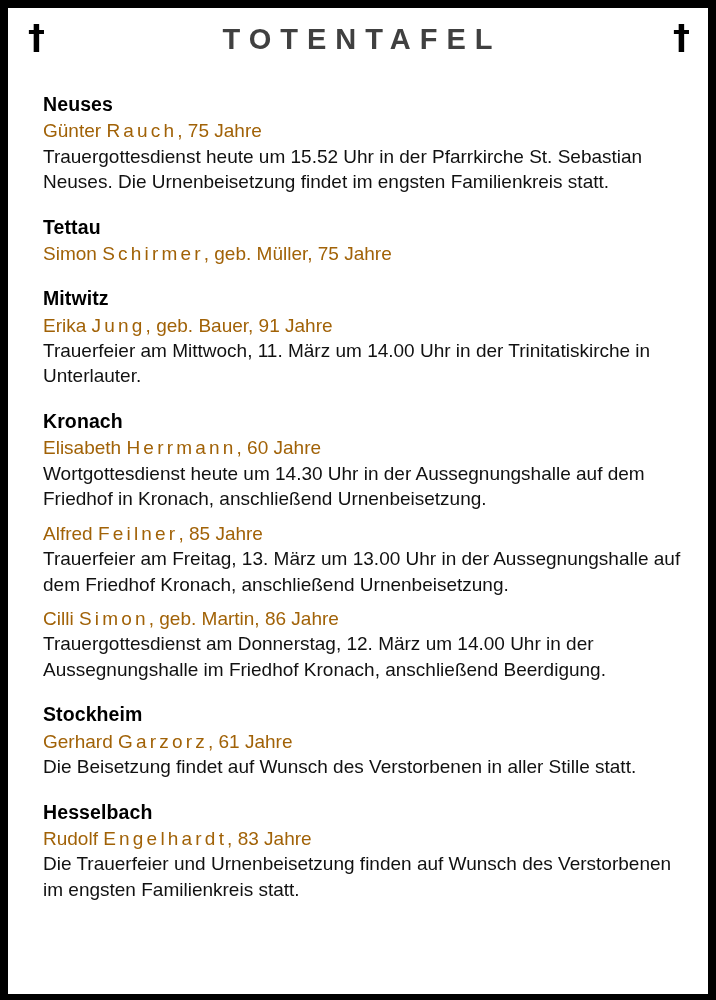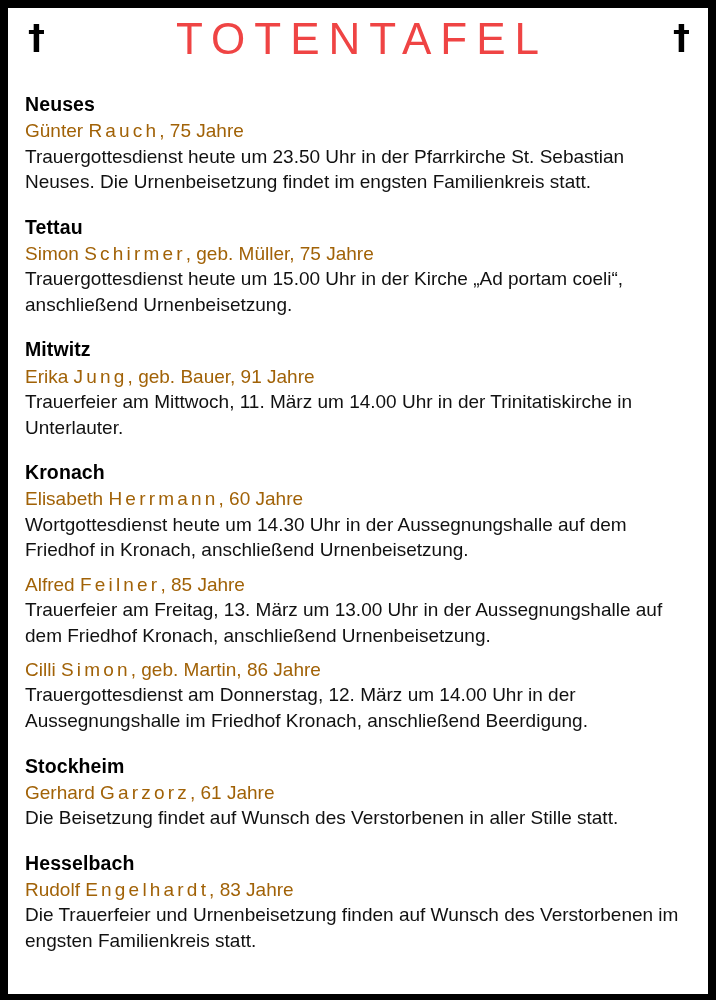--- a/index.html
+++ b/index.html
@@ -45,32 +45,32 @@
     font-weight: 700;
     color: #000;
     font-family: "DejaVu Sans", sans-serif;
     flex: 0 0 auto;
     position: relative;
     top: -2px;
   }
   .masthead-title {
     flex: 1 1 auto;
     text-align: center;
-    font-size: 44px;
-    font-weight: 400;
+    font-size: 29px;
+    font-weight: 700;
     letter-spacing: 9px;
-    color: #ef4444;
+    color: #404040;
     line-height: 1;
     padding-left: 6px;
     white-space: nowrap;
   }
 
   
   .notices {
-    padding: 22px 14px 0 17px;
+    padding: 22px 14px 0 35px;
   }
 
   .town-block {
     margin-bottom: 20px;
   }
   .town-block:last-child {
     margin-bottom: 0;
   }
 
   .town-name {
@@ -118,28 +118,27 @@
       <span class="cross">†</span>
       <span class="masthead-title">TOTENTAFEL</span>
       <span class="cross">†</span>
     </div>
 
     <div class="notices">
         <div class="town-block">
           <div class="town-name">Neuses</div>
           <div class="entry">
             <div class="person"><span>Günter</span> <span class="surname">Rauch</span><span>, 75 Jahre</span></div>
-            <div class="detail">Trauergottesdienst heute um 23.50 Uhr in der Pfarrkirche St. Sebastian Neuses. Die Urnenbeisetzung findet im engsten Familienkreis statt.</div>
+            <div class="detail">Trauergottesdienst heute um 15.52 Uhr in der Pfarrkirche St. Sebastian Neuses. Die Urnenbeisetzung findet im engsten Familienkreis statt.</div>
           </div>
         </div>
         <div class="town-block">
           <div class="town-name">Tettau</div>
           <div class="entry">
             <div class="person"><span>Simon</span> <span class="surname">Schirmer</span><span>, geb. Müller, 75 Jahre</span></div>
-            <div class="detail">Trauergottesdienst heute um 15.00 Uhr in der Kirche „Ad portam coeli“, anschließend Urnenbeisetzung.</div>
           </div>
         </div>
         <div class="town-block">
           <div class="town-name">Mitwitz</div>
           <div class="entry">
             <div class="person"><span>Erika</span> <span class="surname">Jung</span><span>, geb. Bauer, 91 Jahre</span></div>
             <div class="detail">Trauerfeier am Mittwoch, 11. März um 14.00 Uhr in der Trinitatiskirche in Unterlauter.</div>
           </div>
         </div>
         <div class="town-block">

